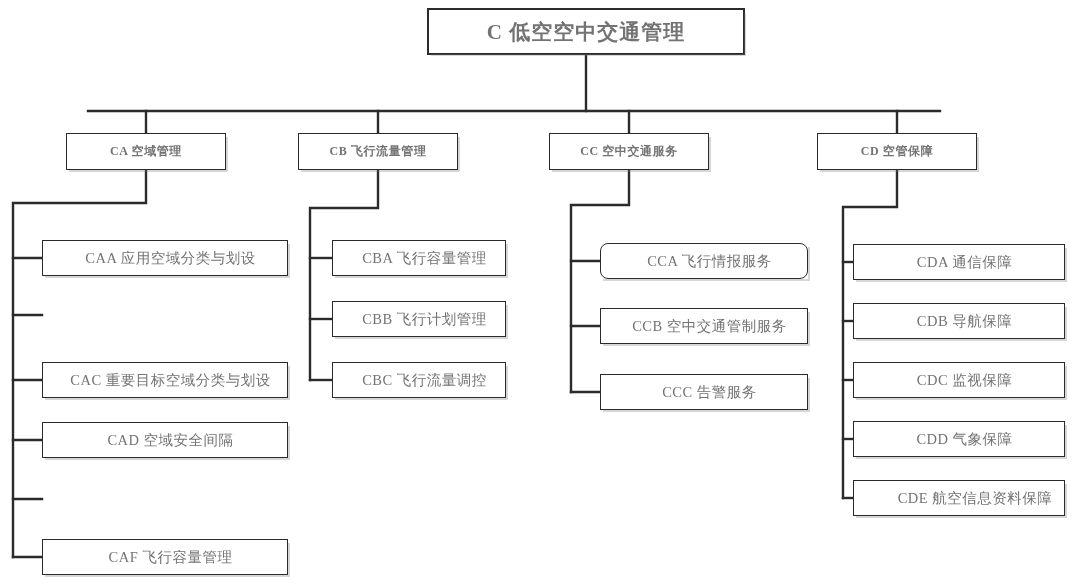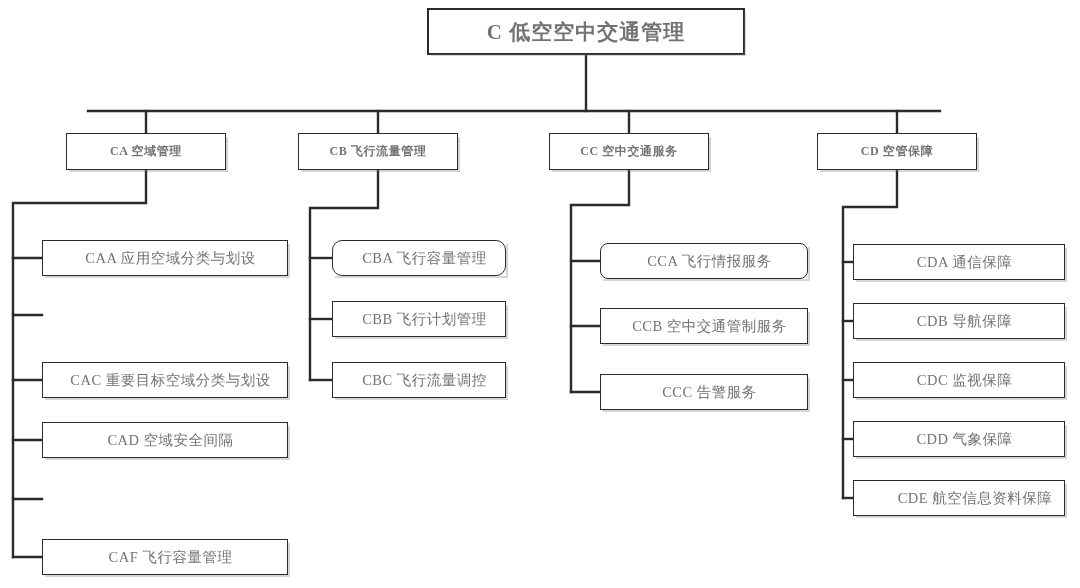--- a/index.html
+++ b/index.html
@@ -151,21 +151,21 @@
   <div class="node l3" style="left:42px; top:362px; width:246px; height:36px;">
     <span class="lbl">CAC  重要目标空域分类与划设</span>
   </div>
   <div class="node l3" style="left:42px; top:422px; width:246px; height:36px;">
     <span class="lbl">CAD  空域安全间隔</span>
   </div>
   <div class="node l3" style="left:42px; top:539px; width:246px; height:36px;">
     <span class="lbl">CAF  飞行容量管理</span>
   </div>
 
-  <div class="node l3" style="left:332px; top:240px; width:174px; height:36px;border-radius:10px;">
+  <div class="node l3" style="left:332px; top:240px; width:174px; height:36px;">
     <span class="lbl">CBA   飞行容量管理</span>
   </div>
   <div class="node l3" style="left:332px; top:301px; width:174px; height:36px;">
     <span class="lbl">CBB   飞行计划管理</span>
   </div>
   <div class="node l3" style="left:332px; top:362px; width:174px; height:36px;">
     <span class="lbl">CBC   飞行流量调控</span>
   </div>
 
   <div class="node l3" style="left:600px; top:243px; width:208px; height:36px;border-radius:8px;">

